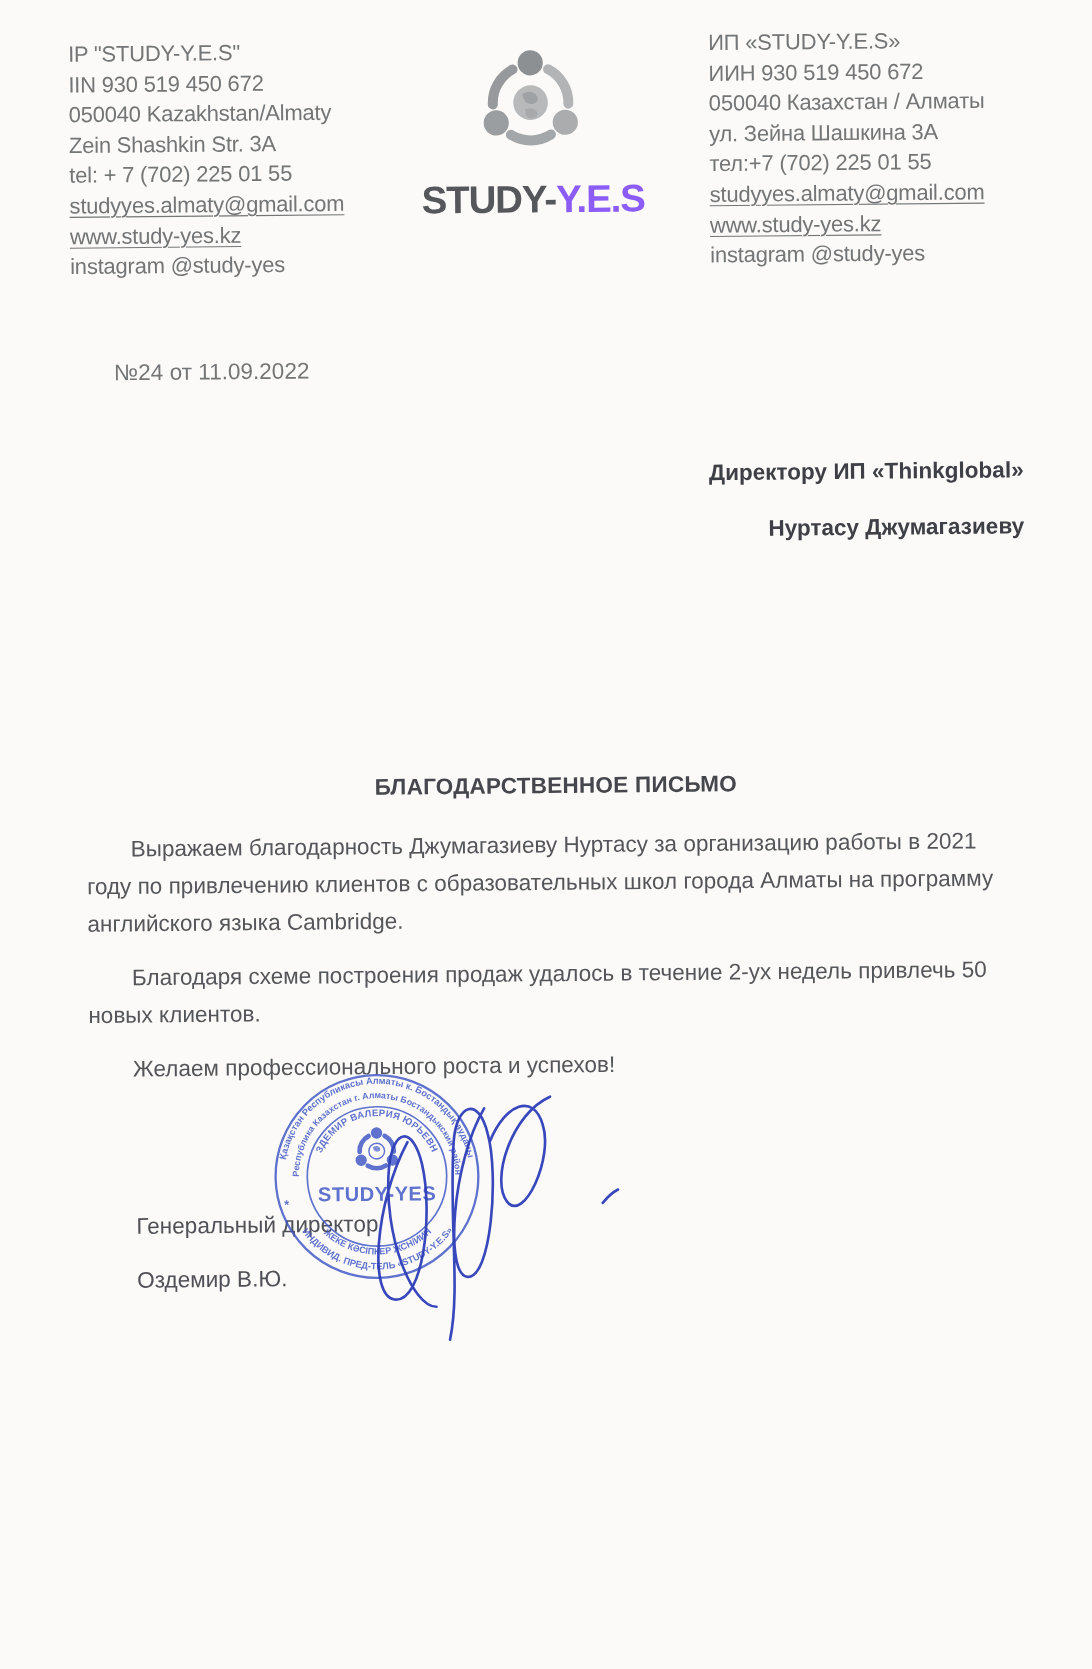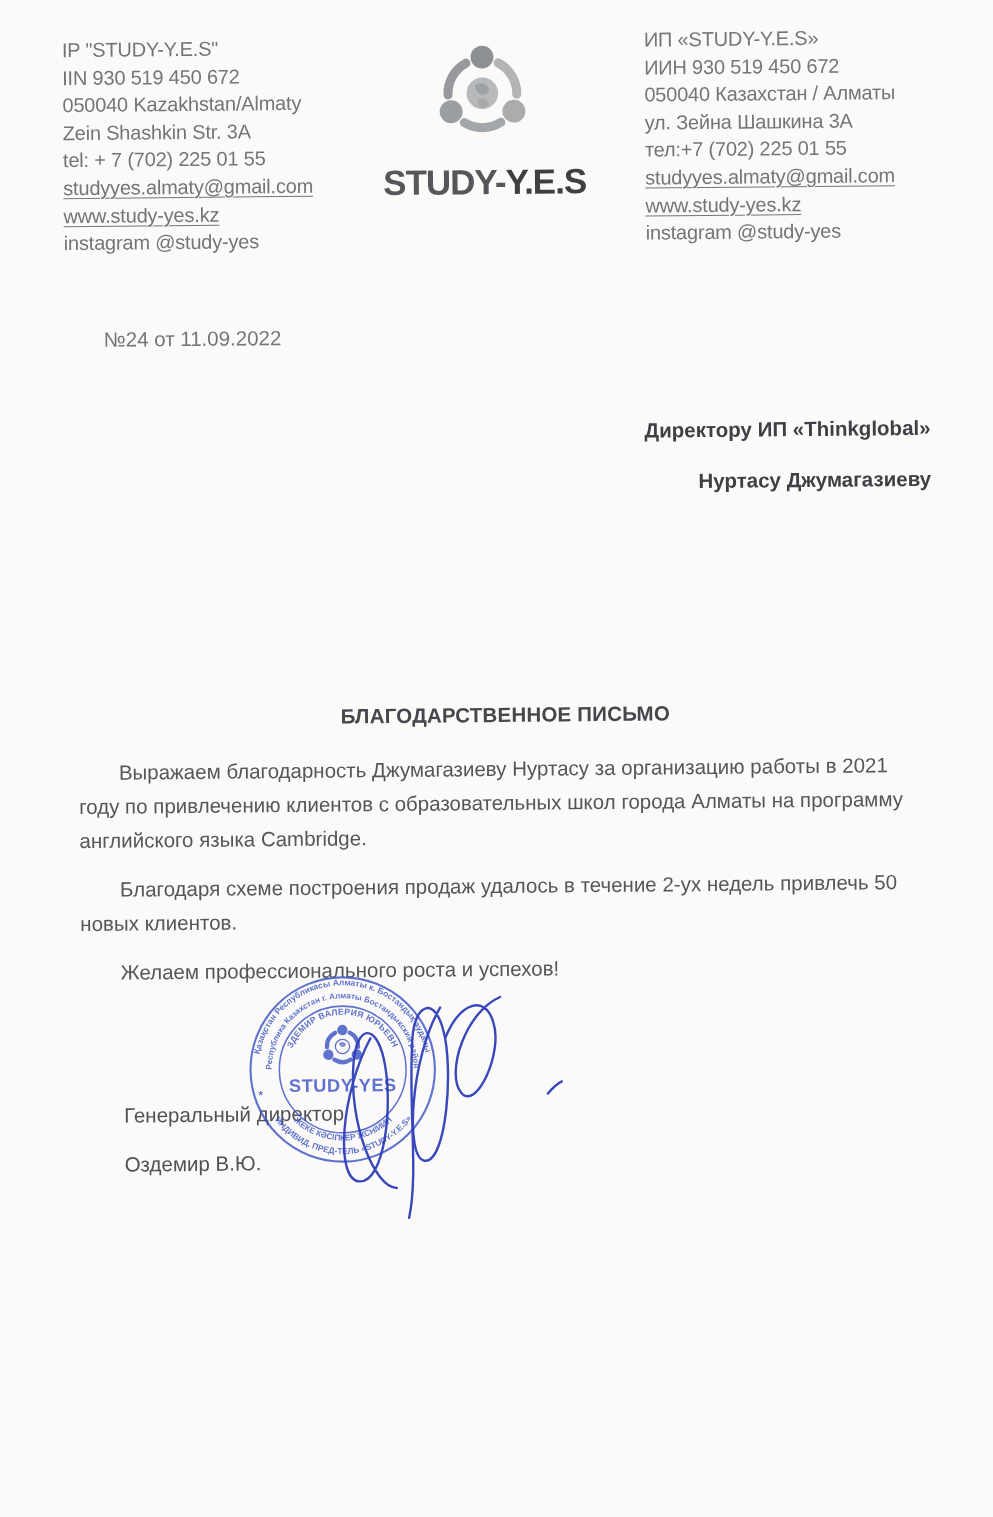--- a/index.html
+++ b/index.html
@@ -14,21 +14,21 @@
   
   .hdr-block { position:absolute; font-size:20px; line-height:27.6px; color:#737577; letter-spacing:-0.2px; }
   .hdr-left  { left:68px;  top:33px; }
   .hdr-right { left:650px; top:28px; }
   .hdr-block .u { text-decoration:underline; text-underline-offset:3px; text-decoration-thickness:1px; }
 
   .logo { position:absolute; left:388px; top:36px; width:200px; text-align:center; }
   .logo-mark { width:152px; height:124px; margin:0 auto; display:block; }
   .logo-word { font-size:35px; font-weight:bold; letter-spacing:-1px; margin-top:2px; white-space:nowrap; }
   .logo-word .p1 { color:#55575b; }
-  .logo-word .p2 { color:#404040; }
+  .logo-word .p2 { color:#8b5cf6; }
 
   .refline { position:absolute; left:107px; top:324px; font-size:20.5px; color:#737577; }
 
   .addressee { position:absolute; right:60px; top:420px; text-align:right; font-size:20.5px; font-weight:bold; color:#3e4045; }
   .addressee .a-line { margin-bottom:27px; }
 
   .title { position:absolute; left:80px; top:703px; width:850px; text-align:center;
            font-size:20.5px; font-weight:bold; color:#46474c; letter-spacing:0.2px; }
 
   .bodytext { position:absolute; left:78px; top:752px; width:842px;

